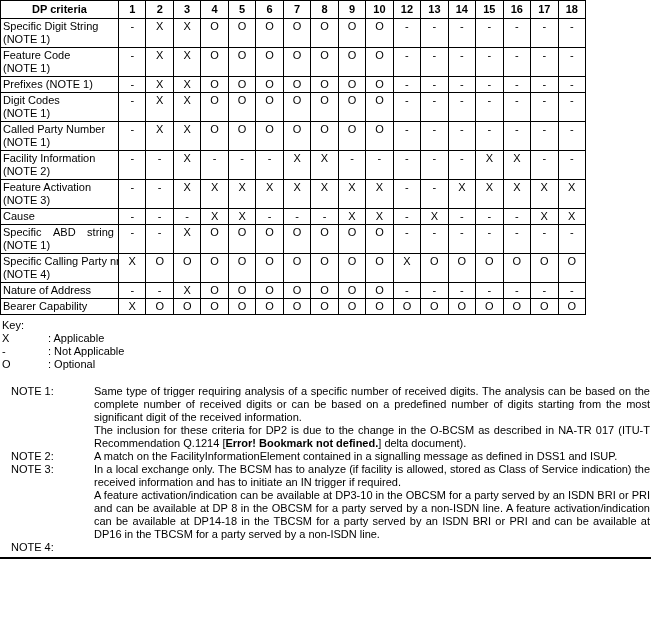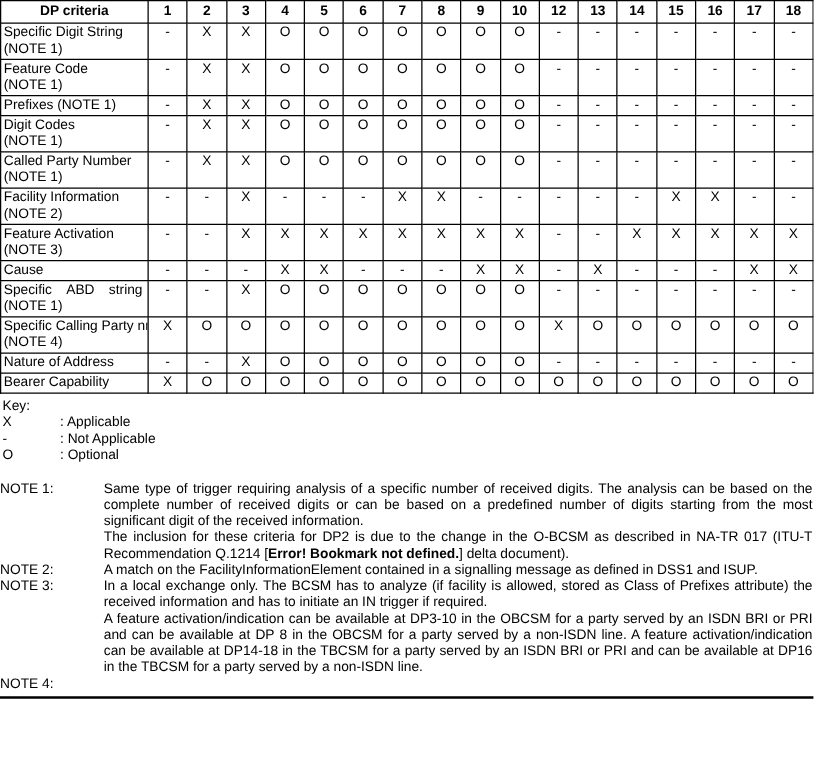--- a/index.html
+++ b/index.html
@@ -12,40 +12,40 @@
   #page {
     width: 651px;
     height: 627px;
     position: relative;
     overflow: hidden;
     background: #ffffff;
   }
   table.dp {
     border-collapse: collapse;
     table-layout: fixed;
-    width: 651px;
+    width: 586px;
   }
   table.dp th, table.dp td {
     border: 1px solid #000;
     padding: 1px 2px;
     line-height: 13px;
     vertical-align: top;
     overflow: hidden;
   }
   table.dp th { font-weight: bold; text-align: center; padding: 2px 1px; }
   table.dp td.crit { text-align: left; padding: 1px 1px 1px 2px; }
   table.dp td.val { text-align: center; }
   .lbl-line { white-space: nowrap; }
   .lbl-spread { display: flex; justify-content: space-between; padding-right: 3px; }
   .key { margin: 4px 0 14px 2px; line-height: 13px; }
   .key-row { display: flex; }
   .key-sym { width: 46px; flex: none; }
   .notes { line-height: 13px; }
   .note { display: flex; }
-  .note-label { width: 83px; flex: none; }
+  .note-label { width: 83px; flex: none; padding-left: 11px; }
   .note-body { flex: 1; text-align: justify; padding-right: 1px; }
   .note-body p { margin: 0; }
   .bottom-rule {
     border-top: 2px solid #000;
     width: 651px;
     margin-top: 3px;
     height: 0;
   }
 </style>
 </head>
@@ -407,21 +407,21 @@
       </div>
       <div class="note">
         <div class="note-label">NOTE 2:</div>
         <div class="note-body">
           <p><span>A match on the FacilityInformationElement contained in a signalling message as defined in DSS1 and ISUP.</span></p>
         </div>
       </div>
       <div class="note">
         <div class="note-label">NOTE 3:</div>
         <div class="note-body">
-          <p><span>In a local exchange only. The BCSM has to analyze (if facility is allowed, stored as Class of Prefixes attribute) the received information and has to initiate an IN trigger if required.</span></p>
+          <p><span>In a local exchange only. The BCSM has to analyze (if facility is allowed, stored as Class of Service indication) the received information and has to initiate an IN trigger if required.</span></p>
           <p><span>A feature activation/indication can be available at DP3-10 in the OBCSM for a party served by an ISDN BRI or PRI and can be available at DP 8 in the OBCSM for a party served by a non-ISDN line. A feature activation/indication can be available at DP14-18 in the TBCSM for a party served by an ISDN BRI or PRI and can be available at DP16 in the TBCSM for a party served by a non-ISDN line.</span></p>
         </div>
       </div>
       <div class="note">
         <div class="note-label">NOTE 4:</div>
       </div>
     </div>
 
   <div class="bottom-rule"></div>
 

